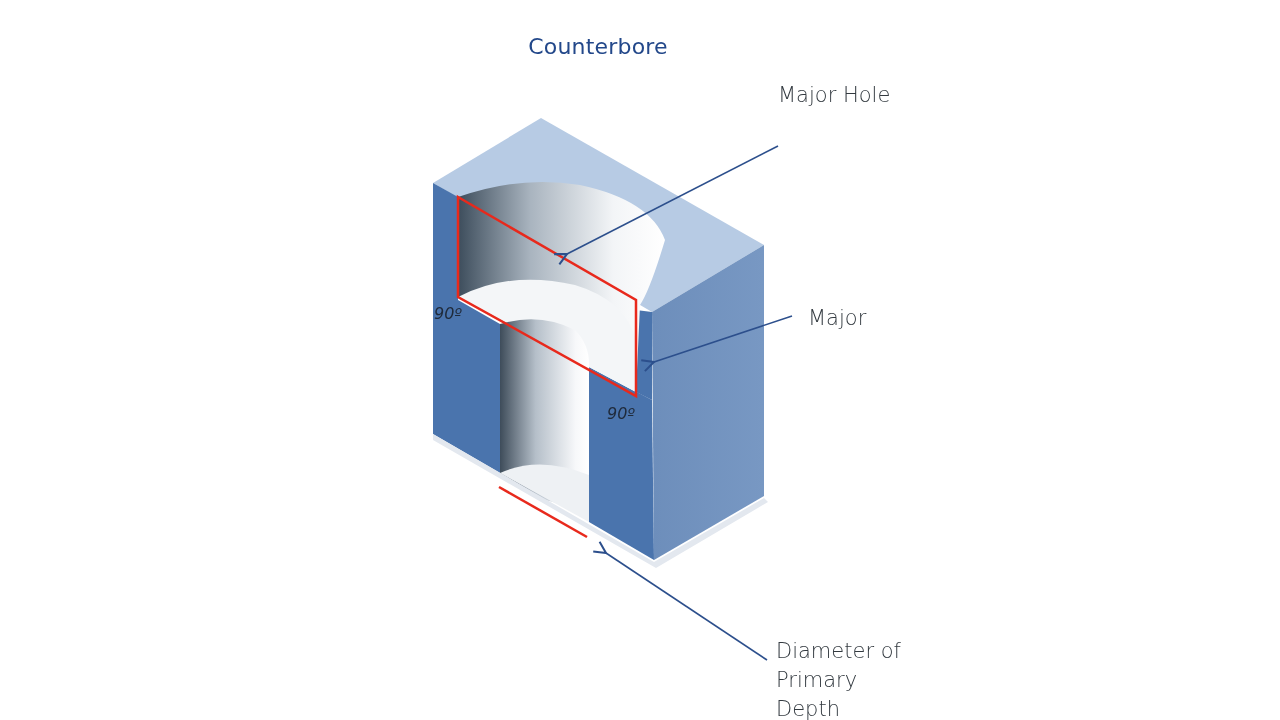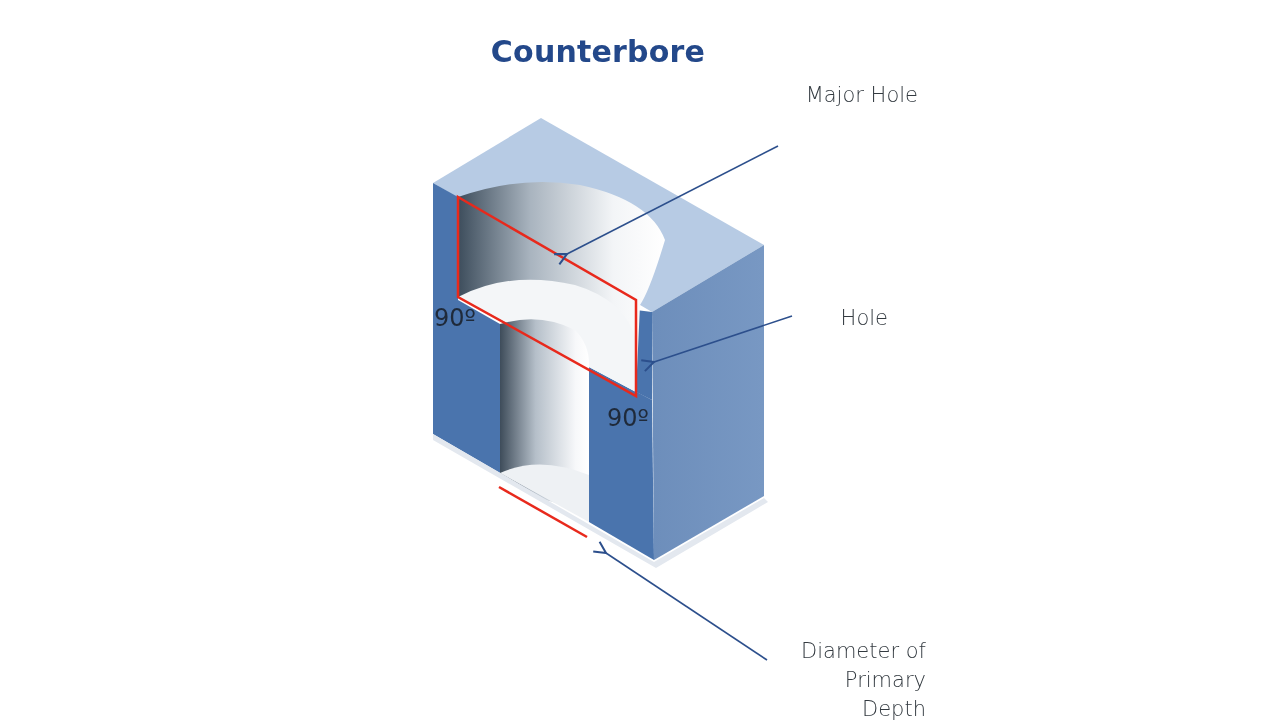--- a/index.html
+++ b/index.html
@@ -1,22 +1,22 @@
 <!DOCTYPE html>
 <html><head>
   <meta charset="utf-8">
   <style>
     html, body { margin: 0; padding: 0; background: #ffffff; }
     body { width: 1280px; height: 720px; position: relative; overflow: hidden;
            font-family: "DejaVu Sans", "Liberation Sans", sans-serif; }
     .title { position: absolute; left: 0; width: 1196px; top: 34px; text-align: center;
-             font-size: 30px; color: #23488a; font-weight: 700; letter-spacing: 0.2px; }
+             font-size: 22px; color: #23488a; font-weight: 400; letter-spacing: 0.2px; }
     .label { position: absolute; color: #333a40; font-size: 21px; line-height: 29px;
-             text-align: right; font-weight: 300; }
-    .angle { position: absolute; color: #1f2a3a; font-size: 24px; }
+             text-align: left; font-weight: 300; }
+    .angle { position: absolute; color: #1f2a3a; font-size: 16px; font-style: italic; }
     svg { position: absolute; left: 0; top: 0; }
   </style>
 </head>
 <body>
 
 <div class="title">Counterbore</div>
 
 <svg width="1280" height="720" viewBox="0 0 1280 720">
   <defs>
     <linearGradient id="boreGrad" x1="0" y1="0" x2="1" y2="0">
@@ -66,17 +66,17 @@
   <line x1="792" y1="316" x2="654" y2="362" stroke="#2c4f8c" stroke-width="1.6" marker-end="url(#arrowhead)"></line>
   <line x1="767" y1="660" x2="606" y2="553" stroke="#2c4f8c" stroke-width="1.6" marker-end="url(#arrowhead)"></line>
 </svg>
 
 <div class="angle" style="left:434px; top:304px;">90º</div>
 <div class="angle" style="left:607px; top:404px;">90º</div>
 
 <div class="label" style="left:778px; top:81px; width:140px;">
   <div>Major Hole</div>
 </div>
-<div class="label" style="left:808px; top:304px; width:80px;">Hole</div>
+<div class="label" style="left:808px; top:304px; width:80px;">Major</div>
 <div class="label" style="left:776px; top:637px; width:150px;">
   <div>Diameter of</div>
   <div>Primary Depth</div>
 </div>
 
 </body></html>

